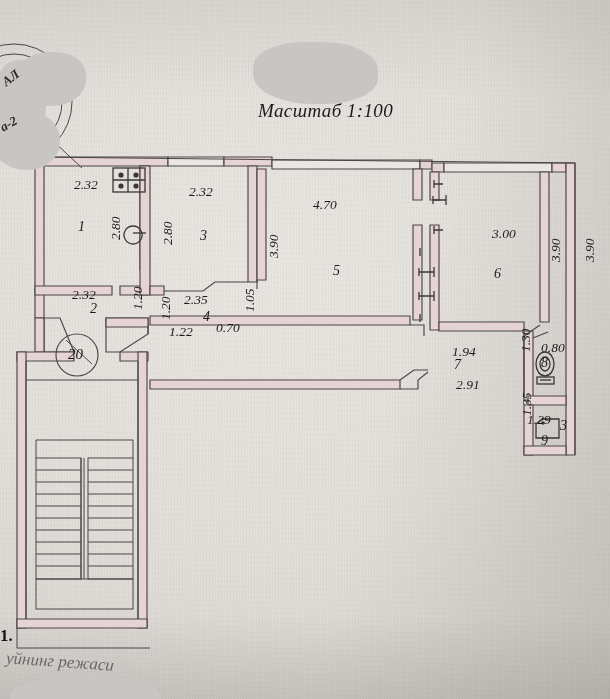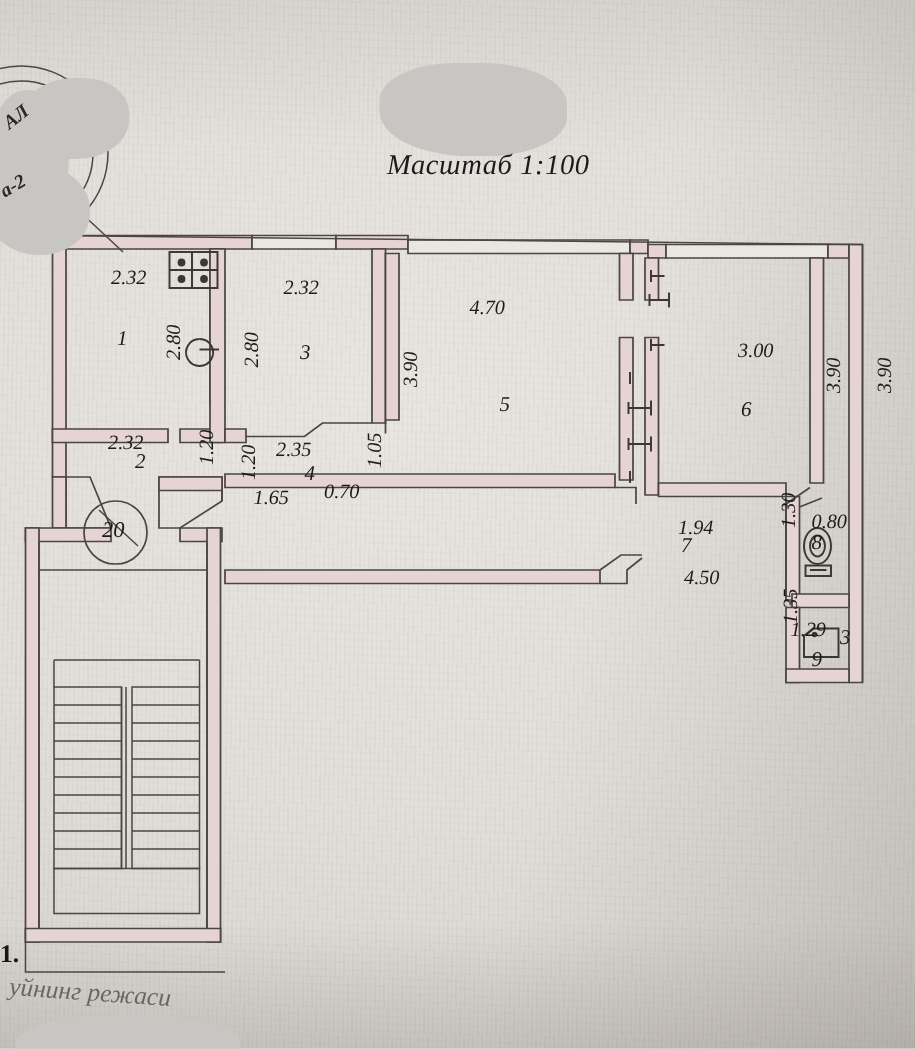--- a/index.html
+++ b/index.html
@@ -229,26 +229,26 @@
 <div id="dimLayer">
     <div class="t dim" style="left: 74px; top: 177px;">2.32</div>
     <div class="t dim v" style="left: 108px; top: 240px; transform: rotate(-90deg);">2.80</div>
     <div class="t dim" style="left: 72px; top: 287px;">2.32</div>
     <div class="t dim v" style="left: 130px; top: 310px; transform: rotate(-90deg);">1.20</div>
     <div class="t dim" style="left: 189px; top: 184px;">2.32</div>
     <div class="t dim v" style="left: 160px; top: 245px; transform: rotate(-90deg);">2.80</div>
     <div class="t dim" style="left: 184px; top: 292px;">2.35</div>
     <div class="t dim v" style="left: 242px; top: 312px; transform: rotate(-90deg);">1.05</div>
     <div class="t dim v" style="left: 158px; top: 320px; transform: rotate(-90deg);">1.20</div>
-    <div class="t dim" style="left: 169px; top: 324px;">1.65</div>
+    <div class="t dim" style="left: 169px; top: 324px;">1.22</div>
     <div class="t dim" style="left: 216px; top: 320px; font-style: italic;">0.70</div>
     <div class="t dim" style="left: 313px; top: 197px;">4.70</div>
     <div class="t dim v" style="left: 266px; top: 258px; transform: rotate(-90deg);">3.90</div>
     <div class="t dim" style="left: 492px; top: 199px; margin-top: 27px;">3.00</div>
     <div class="t dim v" style="left: 548px; top: 262px; transform: rotate(-90deg);">3.90</div>
     <div class="t dim v" style="left: 582px; top: 262px; transform: rotate(-90deg);">3.90</div>
     <div class="t dim" style="left: 452px; top: 344px;">1.94</div>
-    <div class="t dim" style="left: 456px; top: 377px;">4.50</div>
+    <div class="t dim" style="left: 456px; top: 377px;">2.91</div>
     <div class="t dim" style="left: 541px; top: 340px;">0.80</div>
     <div class="t dim v" style="left: 518px; top: 352px; transform: rotate(-90deg);">1.30</div>
     <div class="t dim" style="left: 527px; top: 412px;">1.29</div>
     <div class="t dim v" style="left: 519px; top: 416px; transform: rotate(-90deg);">1.35</div>
   </div>
 
 </body></html>

